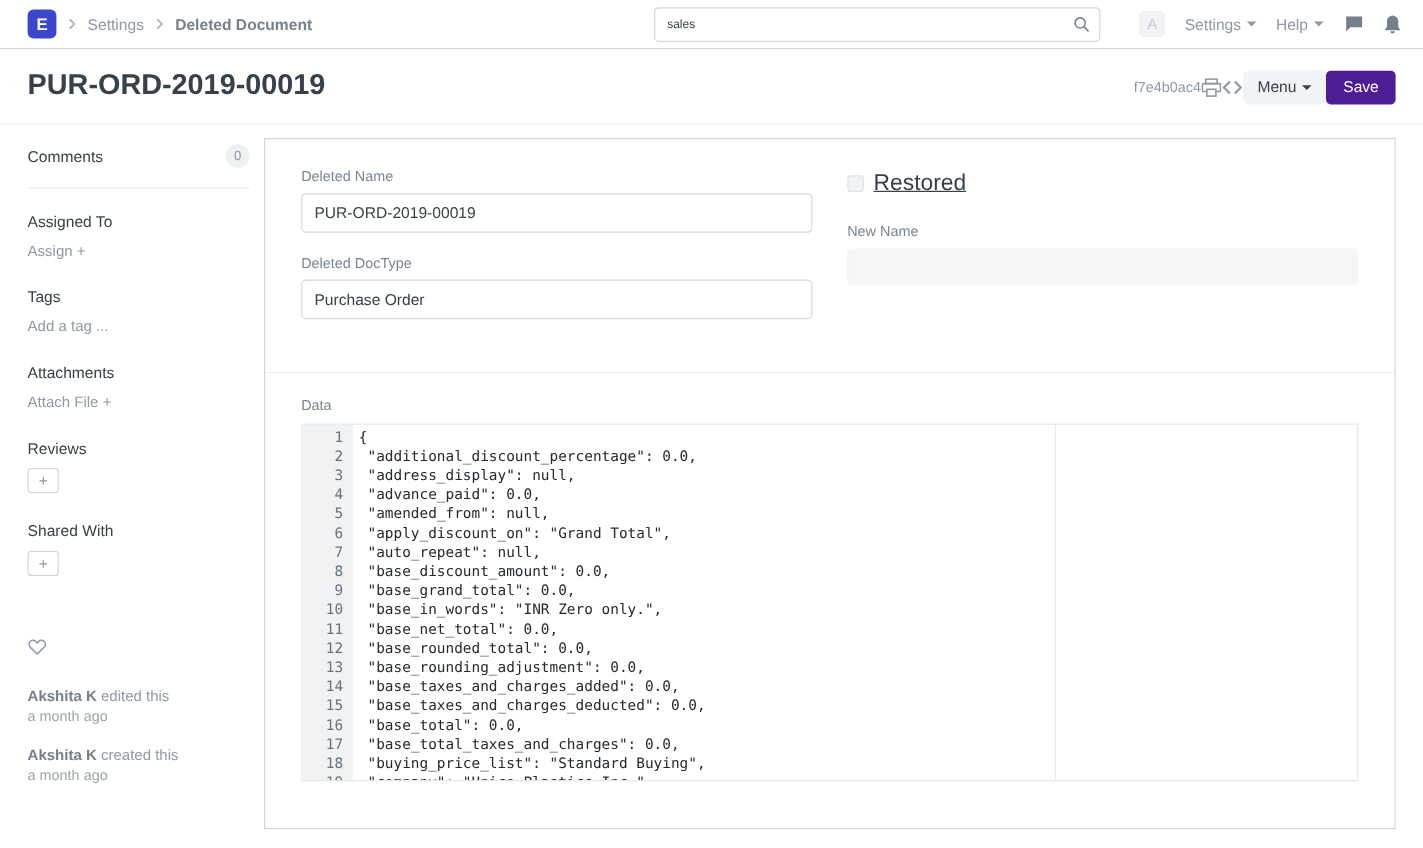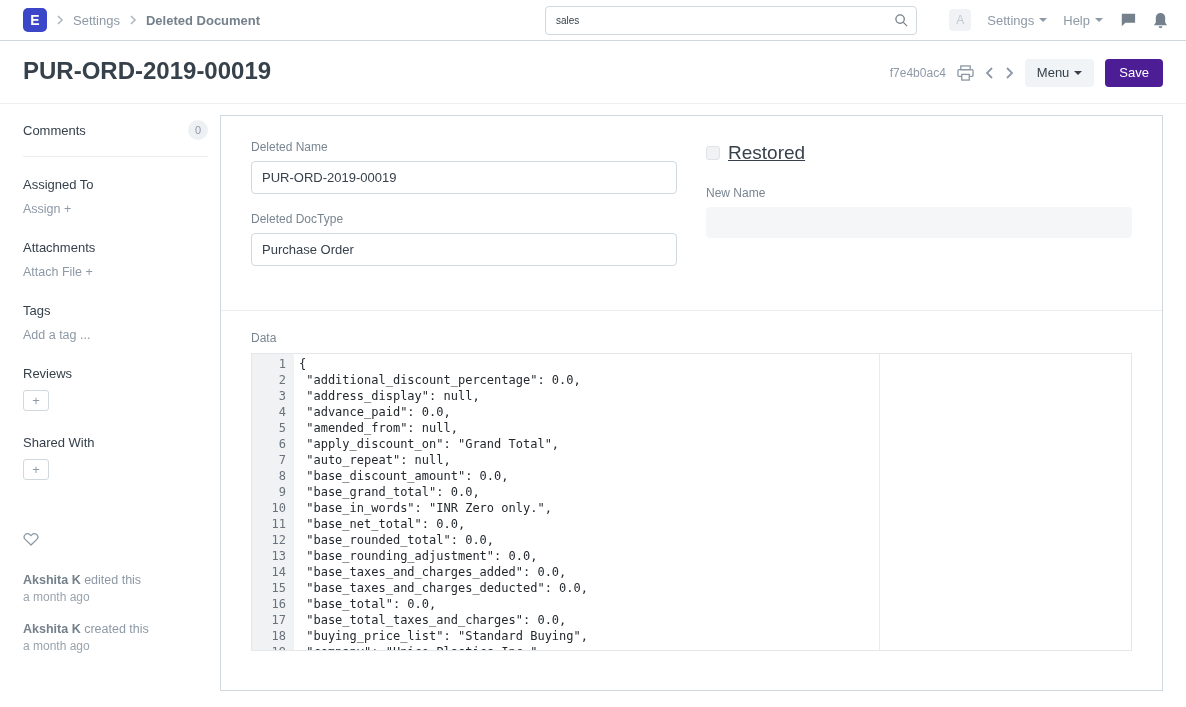--- a/index.html
+++ b/index.html
@@ -46,21 +46,21 @@
   .nav-ico { display:flex; align-items:center; }
 
   
   .page-head {
     position:absolute; top:41px; left:0; width:1186px; height:63px;
     background:#fff; border-bottom:1px solid #eceff1;
   }
   .page-title {
     position:absolute; left:23px; top:16px; font-size:24px; font-weight:600; color:#36414c;
   }
-  .head-actions { position:absolute; right:23px; top:0; height:63px; display:flex; align-items:center; gap:11px; }
+  .head-actions { position:absolute; right:23px; top:0; height:63px; display:flex; align-items:center; }
   .doc-hash { color:#8d99a6; font-size:12px; }
   .icon-btn { display:flex; align-items:center; color:#8d99a6; cursor:pointer; background:none; border:none; padding:0; }
   .btn {
     height:28px; border-radius:4px; font-size:13px; padding:0 12px;
     display:flex; align-items:center; cursor:pointer; border:none;
     font-family:"Liberation Sans", sans-serif;
   }
   .btn-default { background:#f0f4f7; color:#36414c; }
   .btn-primary { background:#4c1d95; color:#fff; padding:0 14px;text-align:right; }
 
@@ -232,27 +232,27 @@
     <span class="comments-label">Comments</span>
     <span class="count-badge">0</span>
   </div>
 
   <div class="sb-section">
     <div class="sb-heading">Assigned To</div>
     <a class="sb-link">Assign +</a>
   </div>
 
   <div class="sb-section">
+    <div class="sb-heading">Tags</div>
+    <a class="sb-link">Add a tag ...</a>
+  </div>
+
+  <div class="sb-section">
     <div class="sb-heading">Attachments</div>
     <a class="sb-link">Attach File +</a>
-  </div>
-
-  <div class="sb-section">
-    <div class="sb-heading">Tags</div>
-    <a class="sb-link">Add a tag ...</a>
   </div>
 
   <div class="sb-section">
     <div class="sb-heading">Reviews</div>
     <button class="plus-btn">+</button>
   </div>
 
   <div class="sb-section">
     <div class="sb-heading">Shared With</div>
     <button class="plus-btn">+</button>

